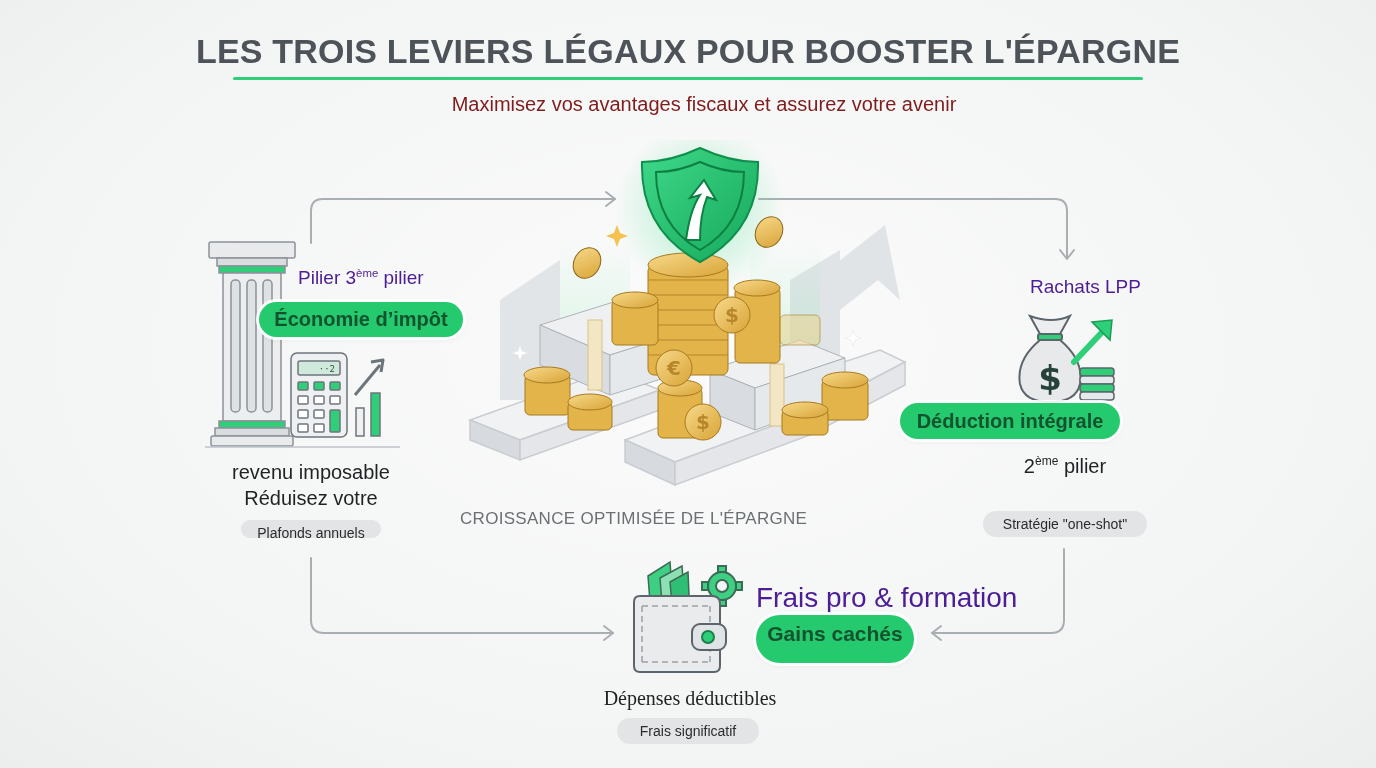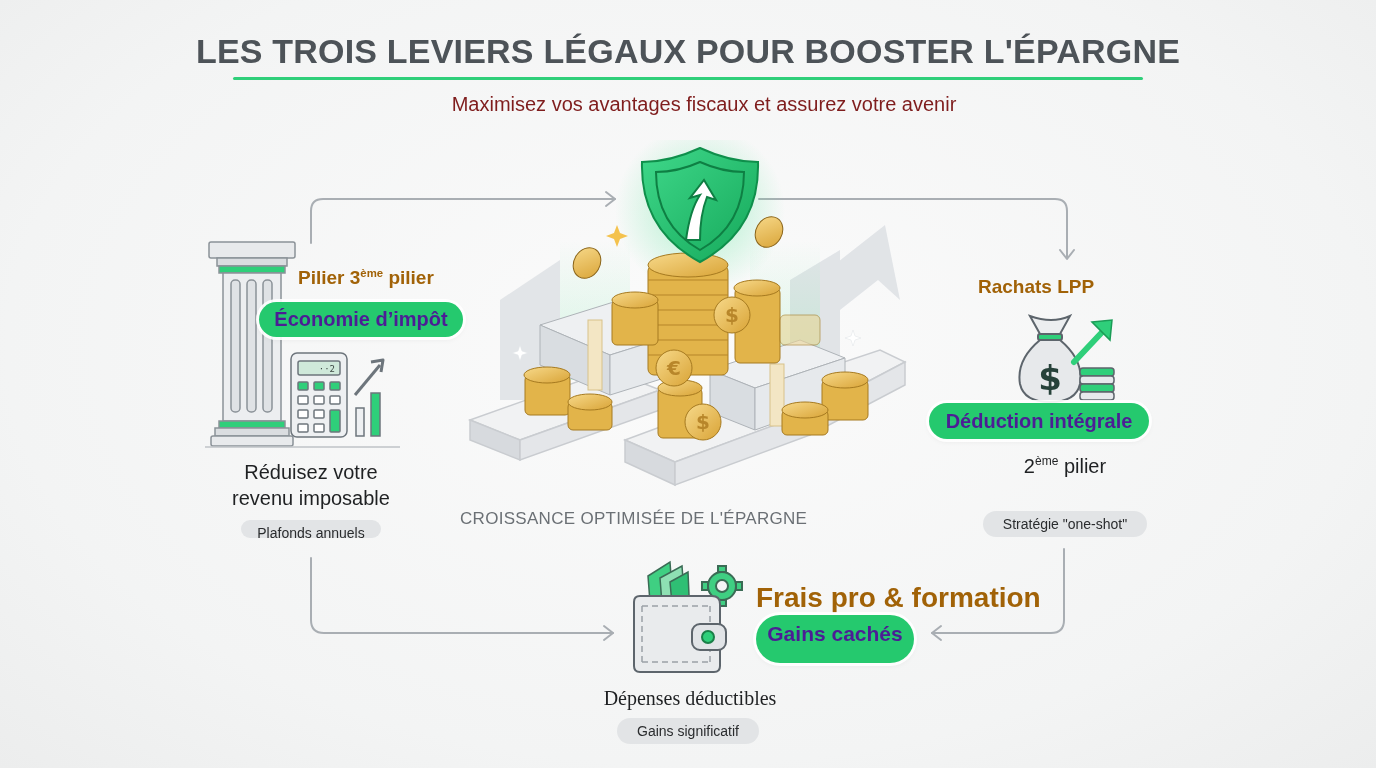--- a/index.html
+++ b/index.html
@@ -21,29 +21,29 @@
   .subtitle {
     left: 16px; width: 1376px; top: 93px; text-align: center;
     font-size: 20px; color: #7f1d1d;
   }
 
   
   svg.connectors { position: absolute; left: 0; top: 0; }
 
   
   .pill-green {
-    background: #25c96e; color: #4c1d95; font-weight: bold; border-radius: 24px;
+    background: #25c96e; color: #14532d; font-weight: bold; border-radius: 24px;
     text-align: center; white-space: nowrap;
     box-shadow: 0 0 0 3px rgba(255,255,255,0.9), 0 2px 6px rgba(0,0,0,0.08);
   }
   .pill-gray {
     background: #e2e4e6; color: #2a2c2e; border-radius: 14px; text-align: center;
     font-size: 14px; white-space: nowrap;
   }
-  .heading-bold { font-weight: bold; font-size: 19px; color: #a16207; white-space: nowrap; }
+  .heading-bold { font-weight: normal; font-size: 19px; color: #4c1d95; white-space: nowrap; }
   .desc { font-size: 20px; color: #1f2123; text-align: center; line-height: 26px; }
   sup { font-size: 0.6em; vertical-align: super; line-height: 0; }
 
   .center-caption {
     left: 460px; width: 460px; top: 509px; 
     font-size: 17px; color: #6b7075; letter-spacing: 0.3px;
   }
 </style>
 </head>
 <body>
@@ -236,26 +236,26 @@
     </g>
   </svg>
 </div>
 
 <div class="abs heading-bold" style="left:298px; top:267px;">
   <span>Pilier 3</span><sup>ème</sup><span> pilier</span>
 </div>
 <div class="abs pill-green" style="left:259px; top:302px; width:204px; height:35px; line-height:35px; font-size:20px;">Économie d’impôt</div>
 
 <div class="abs desc" style="left:200px; top:459px; width:222px;">
+  <div>revenu imposable</div>
   <div>Réduisez votre</div>
-  <div>revenu imposable</div>
 </div>
 <div class="abs pill-gray" style="left:241px; top:520px; width:140px; height:18px; line-height:26px;">Plafonds annuels</div>
 
-<div class="abs heading-bold" style="left:978px; top:276px;">Rachats LPP</div>
+<div class="abs heading-bold" style="left:1030px; top:276px;">Rachats LPP</div>
 
 <div class="abs" style="left:1012px; top:310px; width:110px; height:95px;">
   <svg width="110" height="95" viewBox="0 0 110 95">
     <g stroke="#5d656c" stroke-width="2">
       <path d="M18 6 Q40 14 58 6 L48 24 L28 24 Z" fill="#eceef0"></path>
       <rect x="26" y="24" width="24" height="6" rx="2" fill="#2fcf7a"></rect>
       <path d="M28 30 Q4 50 8 74 Q12 92 38 92 Q64 92 68 74 Q72 50 48 30 Z" fill="#e7e9eb"></path>
       <text x="38" y="80" font-size="34" font-weight="bold" text-anchor="middle" fill="#27423a" stroke="none" font-family="DejaVu Sans, sans-serif">$</text>
     </g>
     <g>
@@ -264,21 +264,21 @@
     </g>
     <g stroke="#5d656c" stroke-width="1.5">
       <rect x="68" y="58" width="34" height="8" rx="3" fill="#2fcf7a"></rect>
       <rect x="68" y="66" width="34" height="8" rx="3" fill="#e6e9ec"></rect>
       <rect x="68" y="74" width="34" height="8" rx="3" fill="#2fcf7a"></rect>
       <rect x="68" y="82" width="34" height="8" rx="3" fill="#e6e9ec"></rect>
     </g>
   </svg>
 </div>
 
-<div class="abs pill-green" style="left:929px; top:403px; width:220px; height:36px; line-height:36px; font-size:20px;">Déduction intégrale</div>
+<div class="abs pill-green" style="left:900px; top:403px; width:220px; height:36px; line-height:36px; font-size:20px;">Déduction intégrale</div>
 
 <div class="abs desc" style="left:955px; top:453px; width:220px;">
   <div><span>2</span><sup>ème</sup><span> pilier</span></div>
 </div>
 <div class="abs pill-gray" style="left:983px; top:511px; width:164px; height:26px; line-height:26px;">Stratégie "one-shot"</div>
 
 <div class="abs" style="left:630px; top:558px; width:115px; height:118px;">
   <svg width="115" height="118" viewBox="0 0 115 118">
     <g stroke="#3b6b55" stroke-width="1.5">
       <polygon points="18,18 40,4 44,60 22,70" fill="#3fcf82"></polygon>
@@ -303,13 +303,13 @@
       <rect x="62" y="66" width="34" height="26" rx="8" fill="#e1e4e7"></rect>
       <circle cx="78" cy="79" r="6" fill="#2fcf7a" stroke="#1a7f48"></circle>
     </g>
   </svg>
 </div>
 
 <div class="abs heading-bold" style="left:756px; top:582px; font-size:28px;">Frais pro &amp; formation</div>
 <div class="abs pill-green" style="left:756px; top:615px; width:158px; height:48px; line-height:38px; font-size:21px;">Gains cachés</div>
 
 <div class="abs desc" style="left:560px; top:685px; width:260px;font-family:Liberation Serif, serif;">Dépenses déductibles</div>
-<div class="abs pill-gray" style="left:617px; top:718px; width:142px; height:26px; line-height:26px;">Gains significatif</div>
+<div class="abs pill-gray" style="left:617px; top:718px; width:142px; height:26px; line-height:26px;">Frais significatif</div>
 
 </body></html>

